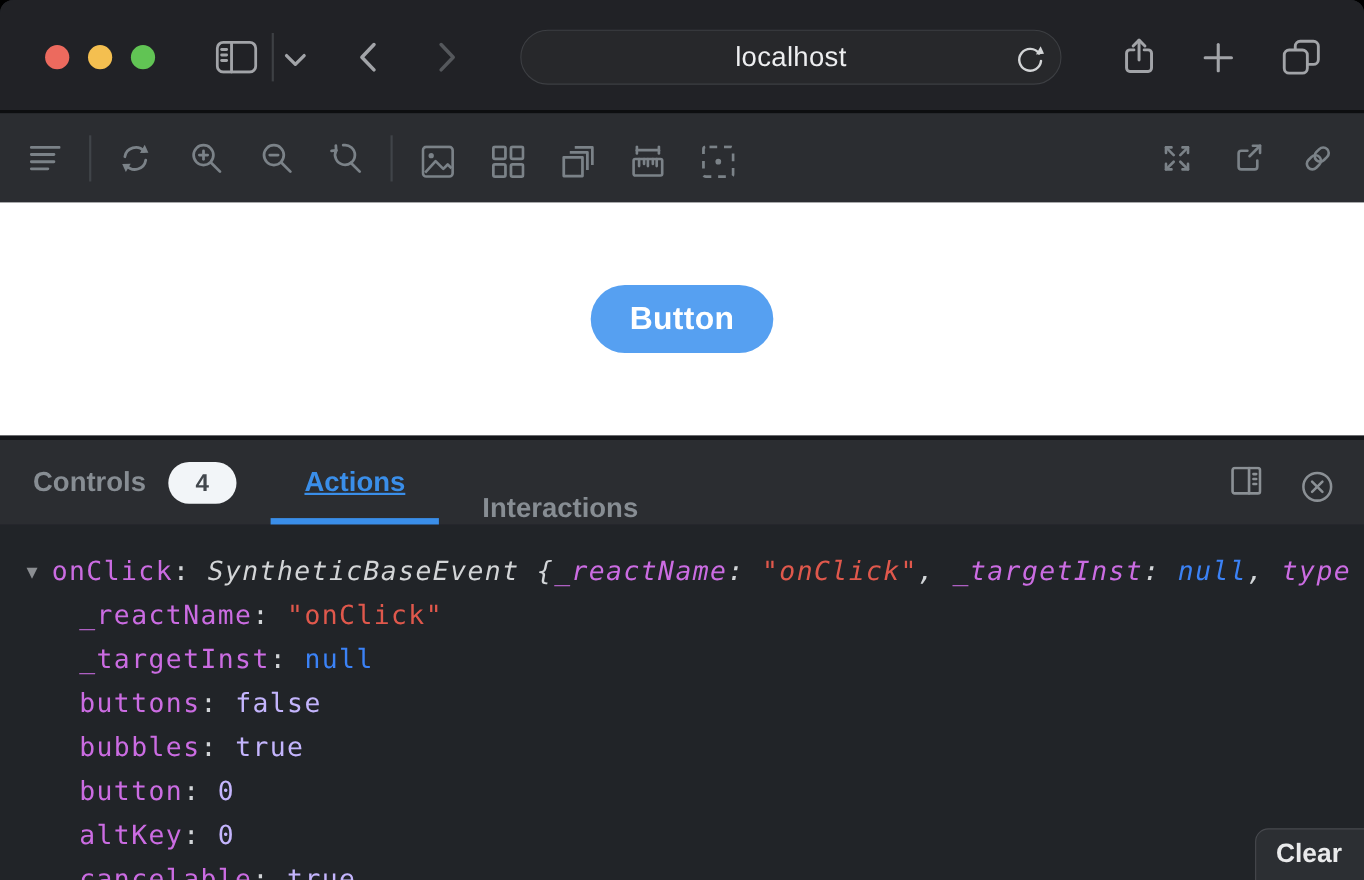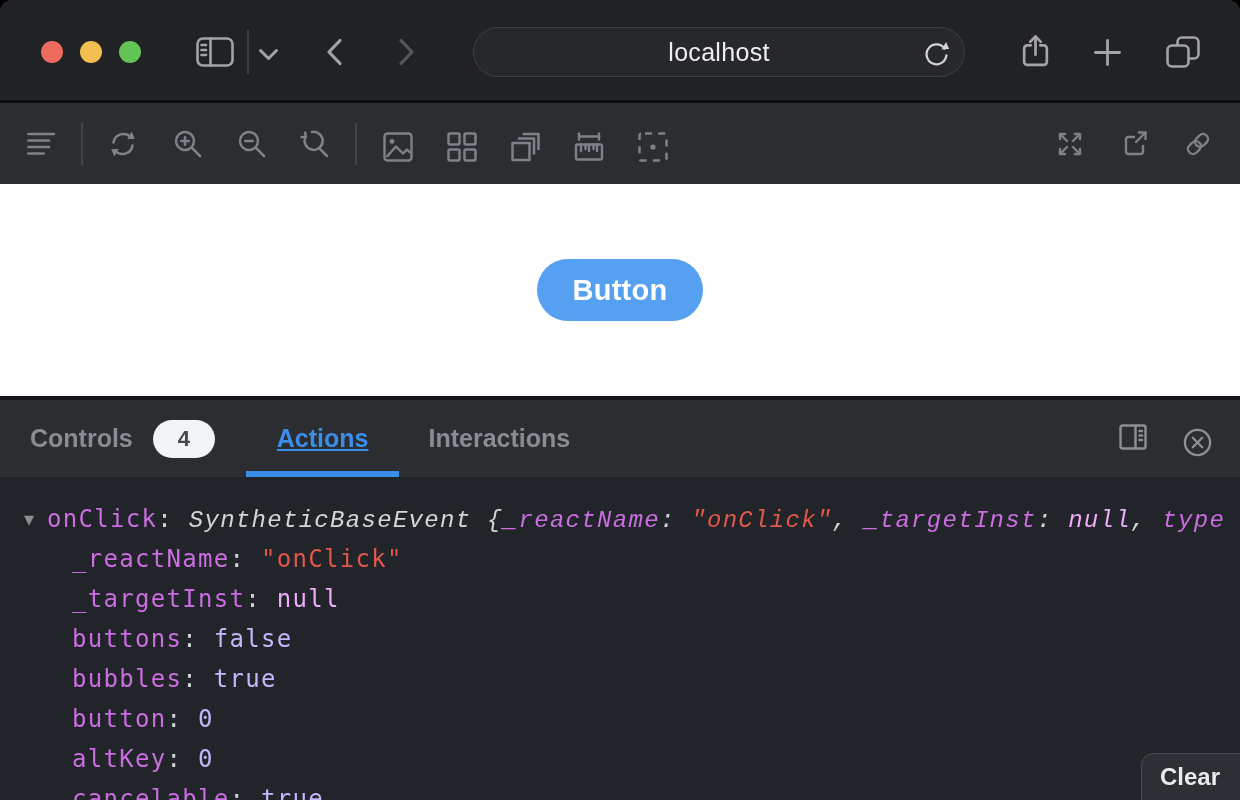--- a/index.html
+++ b/index.html
@@ -53,24 +53,24 @@
          font-family:"DejaVu Sans Mono", monospace; font-size:24px; letter-spacing:1.3px;
          padding-top:22px; overflow:hidden; }
   .log-line { height:40px; line-height:40px; white-space:nowrap; overflow:hidden; }
   .log-line.preview { padding-left:47px; position:relative; }
   .log-line.prop { padding-left:72px; }
   .arrow { position:absolute; left:24px; top:0; color:#8b8e92; font-size:20px;
            font-family:"DejaVu Sans", sans-serif; }
   .c-key  { color:#cb6ce2; }
   .c-str  { color:#e0584c; }
   .c-num  { color:#c4b5fd; }
-  .c-null { color:#f0abfc; }
+  .c-null { color:#3b82f6; }
   .c-plain{ color:#d3d5d7; }
   .c-punc { color:#d2d5d8; }
-  .it { font-style:italic;font-family:Liberation Mono, monospace; }
+  .it { font-style:italic; }
   .clear-btn { position:absolute; left:1141px; top:276px; width:120px; height:62px;
                background:#2c2f33; border:1.5px solid #47494e; border-radius:12px;
                color:#e9eaeb; font-size:24px; font-weight:700; cursor:pointer;
                display:flex; align-items:center; justify-content:center; padding-right:22px; padding-bottom:14px;
                font-family:"Liberation Sans", sans-serif; }
   svg { display:block; }
 </style>
 </head>
 <body>
 
@@ -263,21 +263,21 @@
 
   <div class="panel-border"></div>
   <div class="tabbar">
     <button class="tab">
       <span>Controls</span>
       <span class="badge">4</span>
     </button>
     <button class="tab active" style="margin-left:31px;">
       <span>Actions</span>
     </button>
-    <button class="tab" style="margin-left:29px;">
+    <button class="tab" style="margin-left:39px;align-items:flex-end;">
       <span>Interactions</span>
     </button>
 
     <button class="pbtn" style="left:1119px; top:24px;">
       <svg width="28" height="26" viewBox="0 0 28 26" fill="none" stroke="currentColor" stroke-width="2.4" stroke-linecap="round">
         <rect x="1.5" y="1.5" width="25" height="23" rx="2"></rect>
         <line x1="16.5" y1="1.5" x2="16.5" y2="24.5"></line>
         <path d="M20.5 7 H23"></path>
           <path d="M20.5 11.5 H23"></path>
           <path d="M20.5 16 H23"></path>

